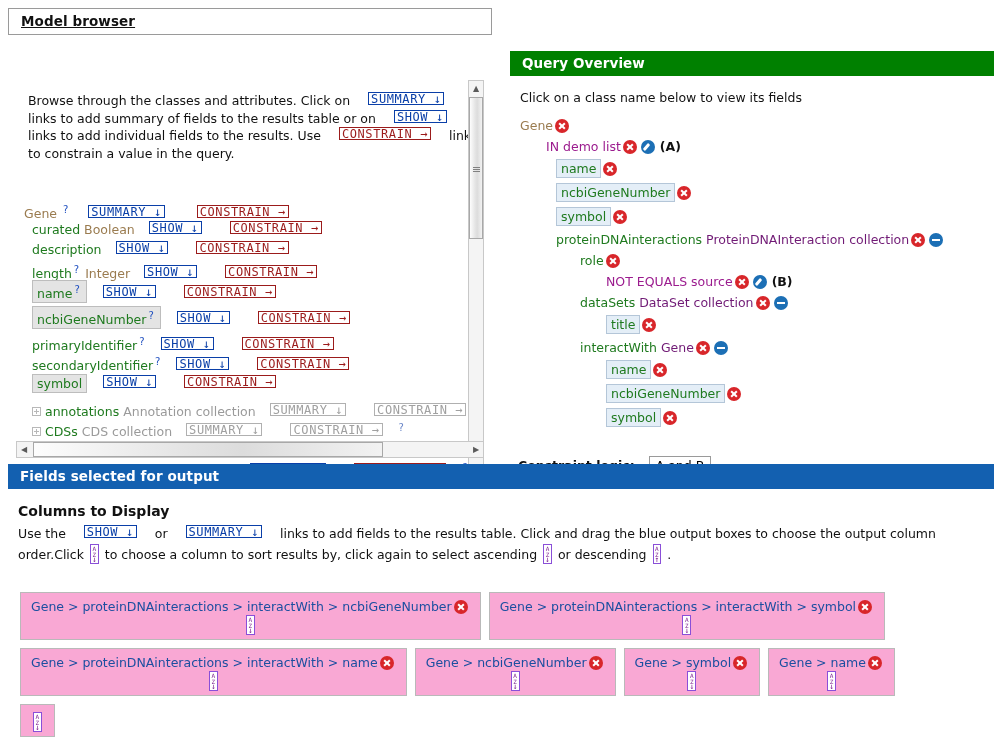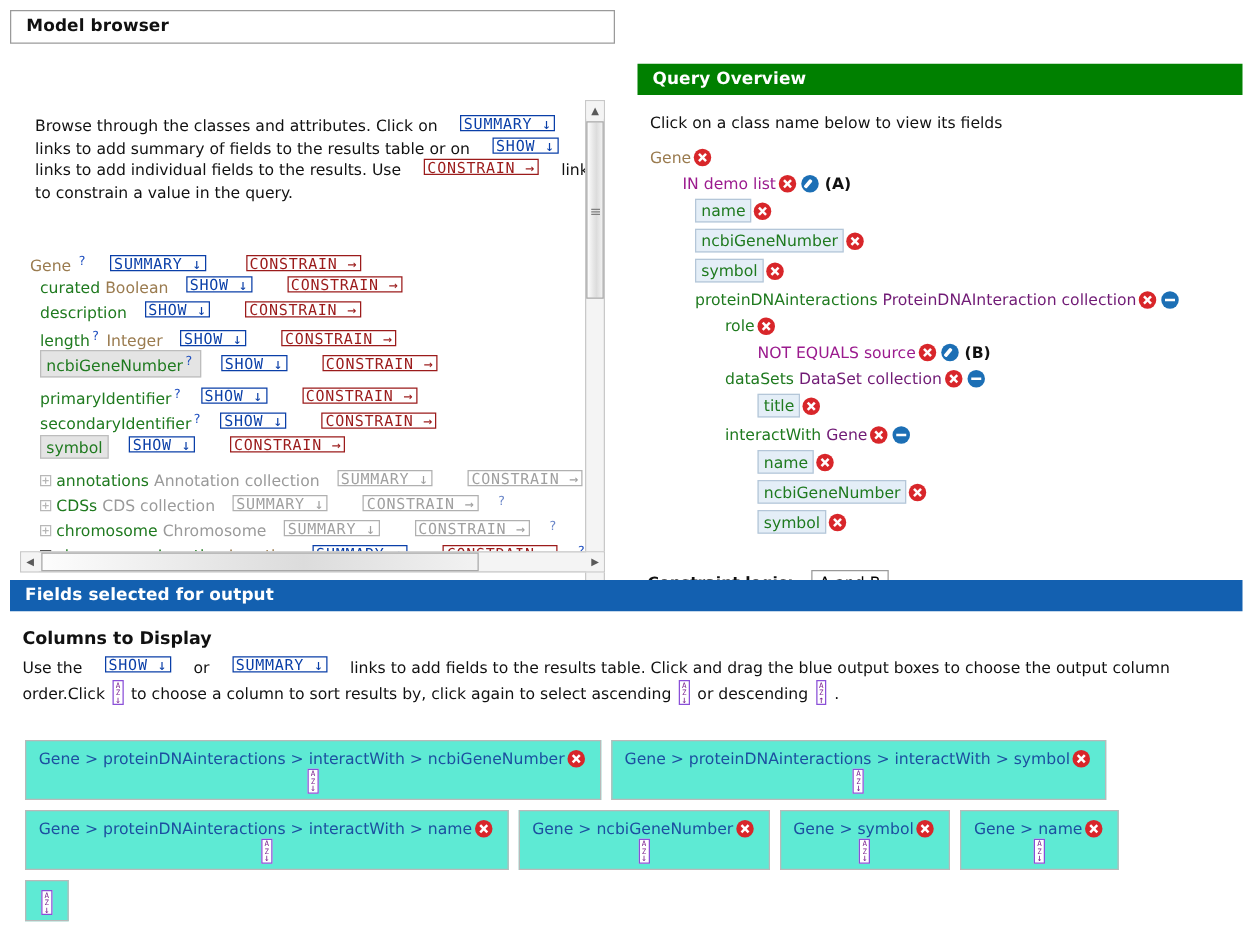--- a/index.html
+++ b/index.html
@@ -25,21 +25,21 @@
   .head-plain {
     color: #111;
     background: #fff;
     border: 1px solid #9a9a9a;
   }
   .head-green { color: #fff; background: #008000; margin-top: 43px; }
   .head-blue  { color: #fff; background: #1360b0; }
 
   
   #model-browser { position: absolute; left: 8px; top: 8px; width: 484px; }
-  #mb-head { width: 484px; }
+  #mb-head { width: 484px; text-decoration: underline; }
   #mb-intro {
     margin: 12px 0 0 12px;
     width: 452px;
     font-size: 12.5px;
     line-height: 17.5px;
     color: #111;
   }
   #mb-scrollbox {
     position: absolute;
     left: 8px; top: 40px;
@@ -227,21 +227,21 @@
   }
   .sort-ic b { display: block; font-weight: normal; }
   .sort-ic .arw { font-size: 8px; line-height: 6px; }
 
   #out-boxes {
     position: absolute; left: 20px; top: 592px;
     width: 970px;
   }
   .out-rowgrp { display: flex; align-items: flex-start; margin-bottom: 8px; }
   .out-box {
-    background: #5eead4;
+    background: #f9a8d4;
     border: 1px solid #b9b9b9;
     padding: 6px 10px 4px 10px;
     margin-right: 8px;
     text-align: center;
     white-space: nowrap;
   }
   .out-path { color: #1c4fa0; font-size: 12.5px; }
   .out-sort { margin-top: 1px; }
 </style>
 </head>
@@ -270,20 +270,21 @@
       <div class="tw-row">
         <span class="cls-name">Gene</span>
         <span class="qmark">?</span>
         <span class="lnk lnk-sum">SUMMARY ↓</span>
         <span class="lnk lnk-con">CONSTRAIN →</span>
       </div>
       <div id="attr-rows">
             <div class="tw-row ind1"><span class="attr-name">curated</span> <span class="type-name">Boolean</span><span class="lnk lnk-show">SHOW ↓</span><span class="lnk lnk-con">CONSTRAIN →</span></div>
             <div class="tw-row ind1"><span class="attr-name">description</span><span class="lnk lnk-show">SHOW ↓</span><span class="lnk lnk-con">CONSTRAIN →</span></div>
             <div class="tw-row ind1"><span class="attr-name">length</span><span class="qmark">?</span> <span class="type-name">Integer</span><span class="lnk lnk-show">SHOW ↓</span><span class="lnk lnk-con">CONSTRAIN →</span></div>
+            <div class="tw-row ind1 tall"><span class="selbox"><span class="attr-name">name</span><span class="qmark">?</span></span><span class="lnk lnk-show">SHOW ↓</span><span class="lnk lnk-con">CONSTRAIN →</span></div>
             <div class="tw-row ind1 tall"><span class="selbox"><span class="attr-name">ncbiGeneNumber</span><span class="qmark">?</span></span><span class="lnk lnk-show">SHOW ↓</span><span class="lnk lnk-con">CONSTRAIN →</span></div>
             <div class="tw-row ind1"><span class="attr-name">primaryIdentifier</span><span class="qmark">?</span><span class="lnk lnk-show">SHOW ↓</span><span class="lnk lnk-con">CONSTRAIN →</span></div>
             <div class="tw-row ind1"><span class="attr-name">secondaryIdentifier</span><span class="qmark">?</span><span class="lnk lnk-show">SHOW ↓</span><span class="lnk lnk-con">CONSTRAIN →</span></div>
             <div class="tw-row ind1 tall"><span class="selbox"><span class="attr-name">symbol</span></span><span class="lnk lnk-show">SHOW ↓</span><span class="lnk lnk-con">CONSTRAIN →</span></div>
           </div>
       <div id="coll-rows">
             <div class="tw-row ind1"><span class="expander dim"></span><span class="attr-name">annotations</span> <span class="word-coll-dim">Annotation</span> <span class="word-coll-dim">collection</span><span class="lnk lnk-dim">SUMMARY ↓</span><span class="lnk lnk-dim">CONSTRAIN →</span><span class="qmark-dim">?</span></div>
             <div class="tw-row ind1"><span class="expander dim"></span><span class="attr-name">CDSs</span> <span class="word-coll-dim">CDS</span> <span class="word-coll-dim">collection</span><span class="lnk lnk-dim">SUMMARY ↓</span><span class="lnk lnk-dim">CONSTRAIN →</span><span class="qmark-dim">?</span></div>
             <div class="tw-row ind1"><span class="expander dim"></span><span class="attr-name">chromosome</span> <span class="word-coll-dim">Chromosome</span><span class="lnk lnk-dim">SUMMARY ↓</span><span class="lnk lnk-dim">CONSTRAIN →</span><span class="qmark-dim">?</span></div>
             <div class="tw-row ind1"><span class="expander"></span><span class="attr-name">chromosomeLocation</span> <span class="type-name">Location</span><span class="lnk lnk-sum">SUMMARY ↓</span><span class="lnk lnk-con">CONSTRAIN →</span><span class="qmark">?</span></div>

